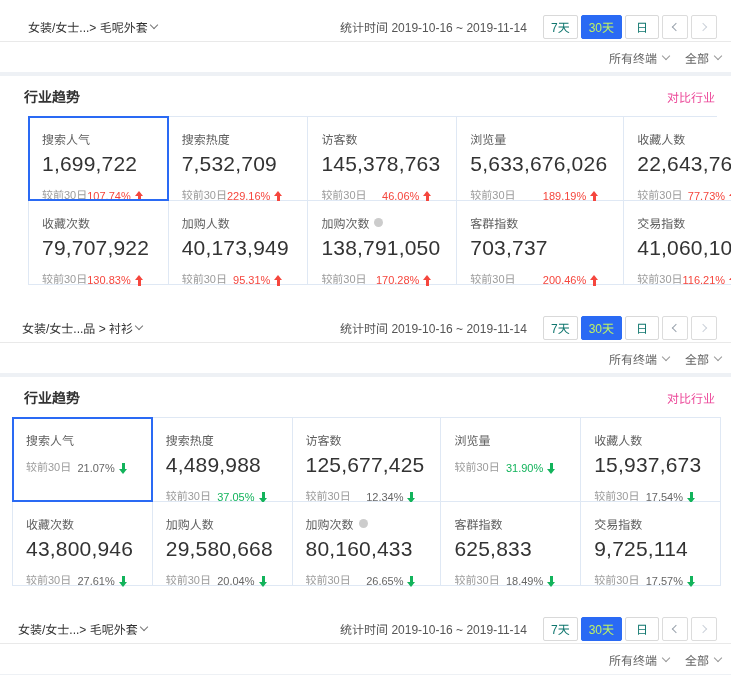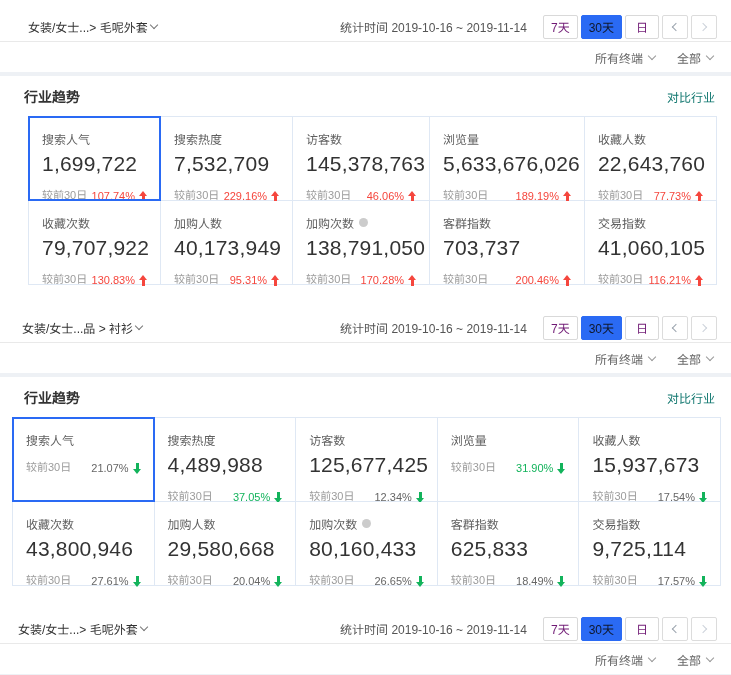--- a/index.html
+++ b/index.html
@@ -17,62 +17,62 @@
     padding:12px 14px 0 28px;
   }
   .s2 .header-row { padding-left:22px; }
   .s3 .header-row { padding-left:18px; }
   .breadcrumb { color:#333; cursor:pointer; white-space:nowrap; display:flex; align-items:center; }
   .header-right { display:flex; align-items:center; }
   .stats-time { color:#555; margin-right:16px; white-space:nowrap; }
   .btn-group { display:flex; align-items:center; gap:3px; }
   .range-btn {
     height:24px; min-width:34px; padding:0 7px; font-size:12px;
-    border:1px solid #d9d9d9; background:#fff; color:#701a75;
+    border:1px solid #d9d9d9; background:#fff; color:#0f766e;
     border-radius:2px; cursor:pointer; font-family:inherit;
   }
-  .range-btn.active { background:#2a6af4; border-color:#2a6af4; color:#0f172a; }
+  .range-btn.active { background:#2a6af4; border-color:#2a6af4; color:#bef264; }
   .nav-btn {
     height:24px; width:26px; border:1px solid #dcdcdc; background:#fff;
     border-radius:2px; cursor:pointer; display:flex; align-items:center; justify-content:center;
   }
   .chev { display:inline-block; width:6px; height:6px; border-left:1px solid #9aa3ad; border-bottom:1px solid #9aa3ad; }
   .chev-left  { transform:rotate(45deg); margin-left:2px; }
   .chev-right { transform:rotate(225deg); border-color:#ccd2da; margin-right:2px; }
   .chevron-down {
     display:inline-block; width:6px; height:6px;
     border-right:1px solid #999; border-bottom:1px solid #999;
     transform:rotate(45deg); margin-left:6px; margin-top:-3px;
   }
   .breadcrumb .chevron-down { border-color:#777; margin-left:3px; }
   
   .filter-row {
     height:30px; display:flex; align-items:center; justify-content:flex-end;
-    gap:22px; padding-right:18px;
+    gap:16px; padding-right:10px;
   }
   .dropdown { color:#666; cursor:pointer; display:flex; align-items:center; white-space:nowrap; }
   .sep-band { height:4px; background:#eef1f5; }
   
   .panel { padding-bottom:16px; }
   .panel-head {
     height:40px; display:flex; align-items:center; justify-content:space-between;
     padding:0 16px 0 24px;
   }
   .panel-title { font-size:14px; font-weight:bold; color:#333; }
-  .panel-link { color:#0f766e; cursor:pointer; text-decoration:none; }
+  .panel-link { color:#ec4899; cursor:pointer; text-decoration:none; }
   .grid {
     display:grid; grid-template-columns:repeat(5,1fr);
     border-top:1px solid #dfe8f4; border-left:1px solid #dfe8f4;
     margin:0 14px 0 28px;
   }
   .s2 .grid { margin:0 10px 0 12px; }
   .cell {
     position:relative; height:84px; background:#fff;
     border-right:1px solid #dfe8f4; border-bottom:1px solid #dfe8f4;
-    padding:13px 4px 10px 13px; cursor:pointer;
+    padding:13px 16px 10px 13px; cursor:pointer;
   }
   .cell.selected::after {
     content:""; position:absolute; left:-1px; top:-1px; right:-1px; bottom:-1px;
     border:2px solid #2a6af4; pointer-events:none;
   }
   .cell-label-row { display:flex; align-items:center; }
   .cell-label { font-size:12px; color:#5f5f5f; white-space:nowrap; }
   .info-dot { display:inline-block; width:9px; height:9px; border-radius:50%; background:#ccc; margin-left:5px; }
   .cell-value { font-size:21px; color:#333; margin-top:5px; white-space:nowrap; letter-spacing:0.2px; }
   .cell-compare { display:flex; justify-content:space-between; align-items:flex-end; margin-top:10px; padding-right:8px; }

